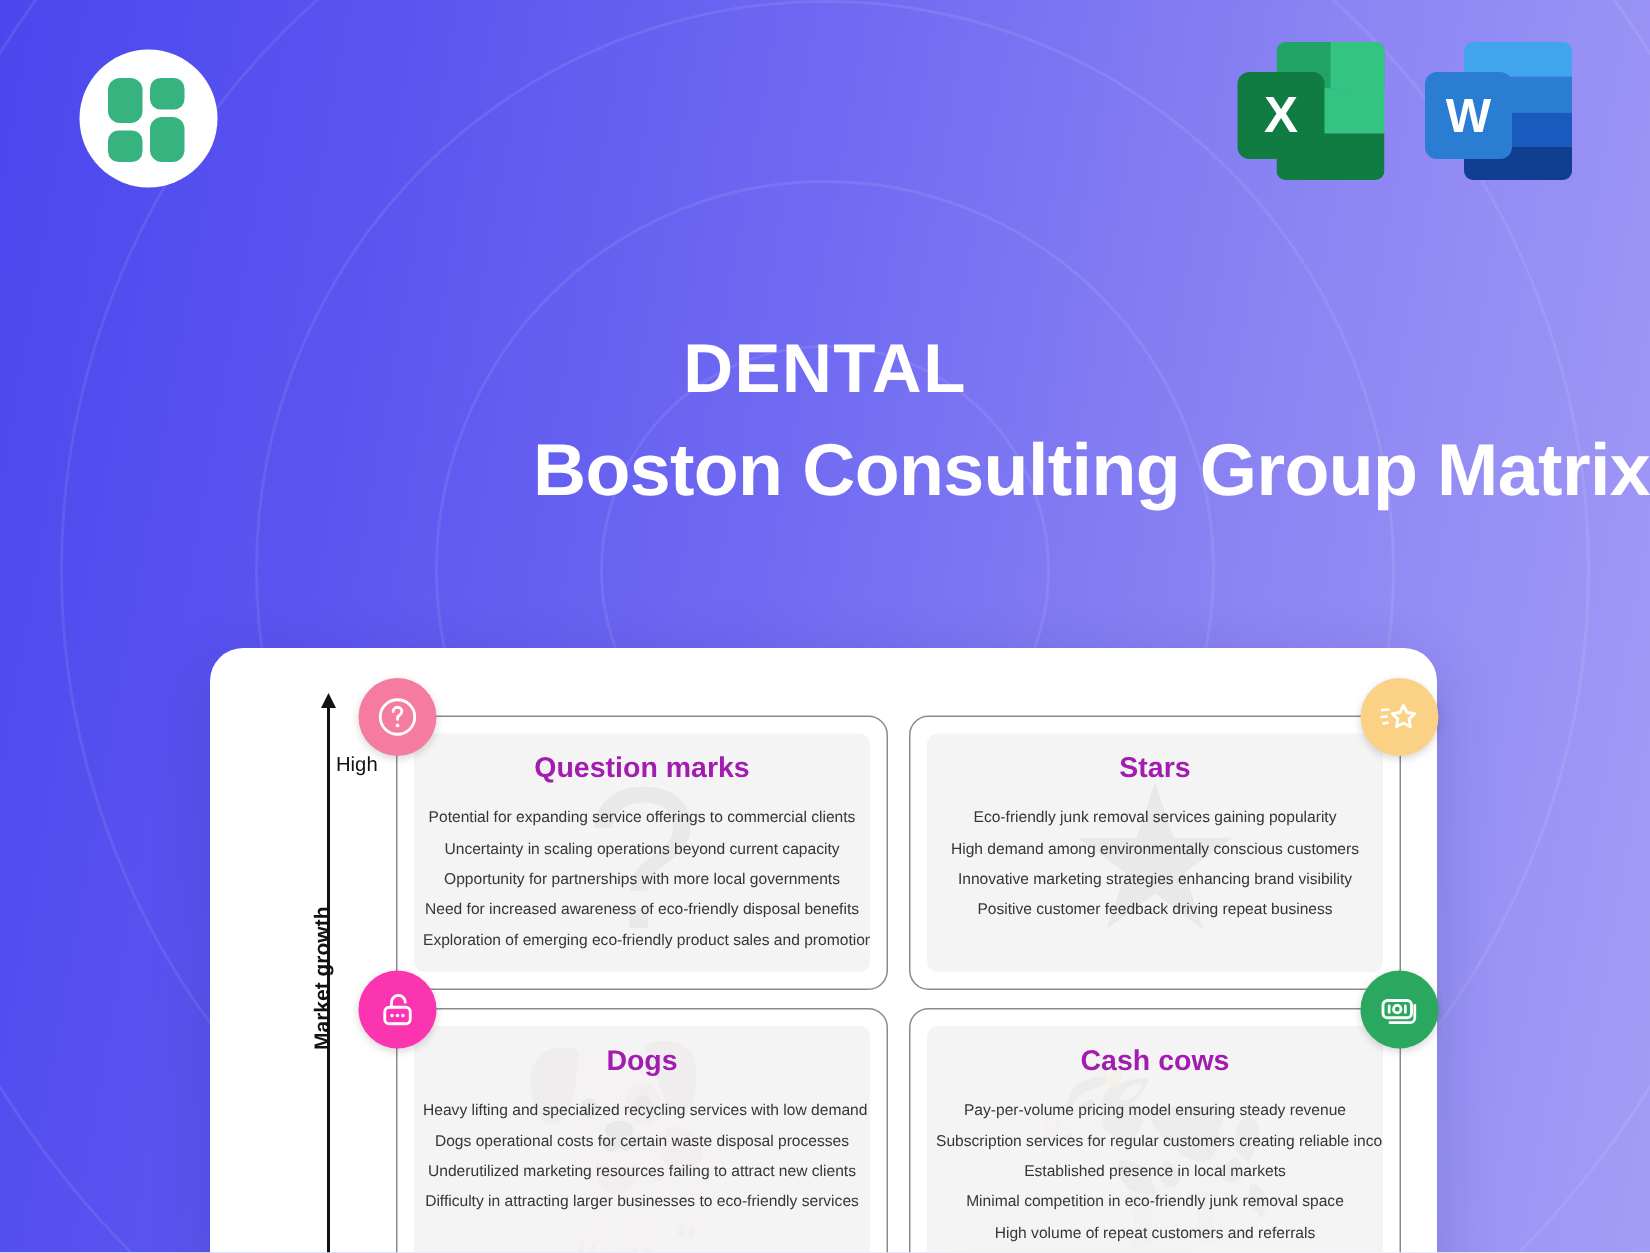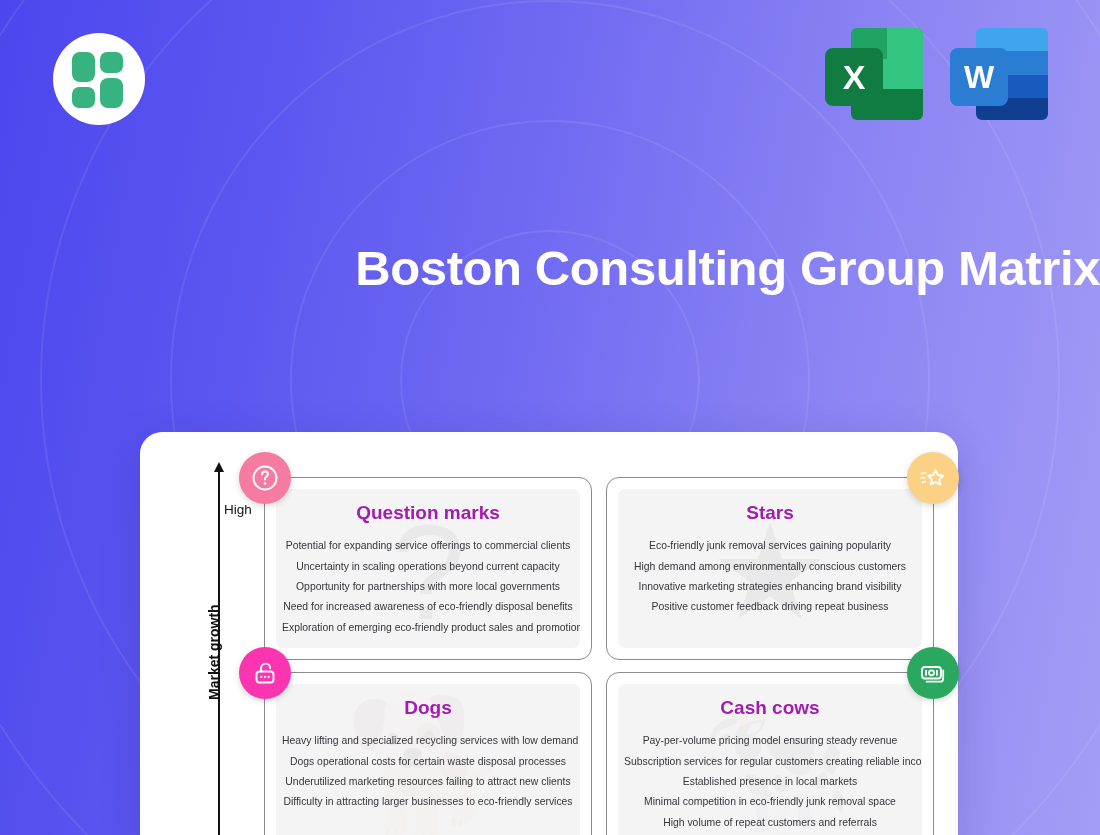--- a/index.html
+++ b/index.html
@@ -343,20 +343,21 @@
         <div class="wd-b1"></div>
           <div class="wd-b2"></div>
           <div class="wd-b3"></div>
           <div class="wd-b4"></div>
       </div>
       <div class="wd-tile">W</div>
     </div>
   </div>
 
   <div id="title-block">
+    <div id="title-sub">DENTAL</div>
     <div id="title-main">Boston Consulting Group Matrix</div>
   </div>
 
   <div id="matrix-card">
 
     <div id="y-axis">
       <div id="axis-arrow"></div>
       <div id="axis-line"></div>
       <div id="axis-high">High</div>
       <div id="axis-title">Market growth</div>

